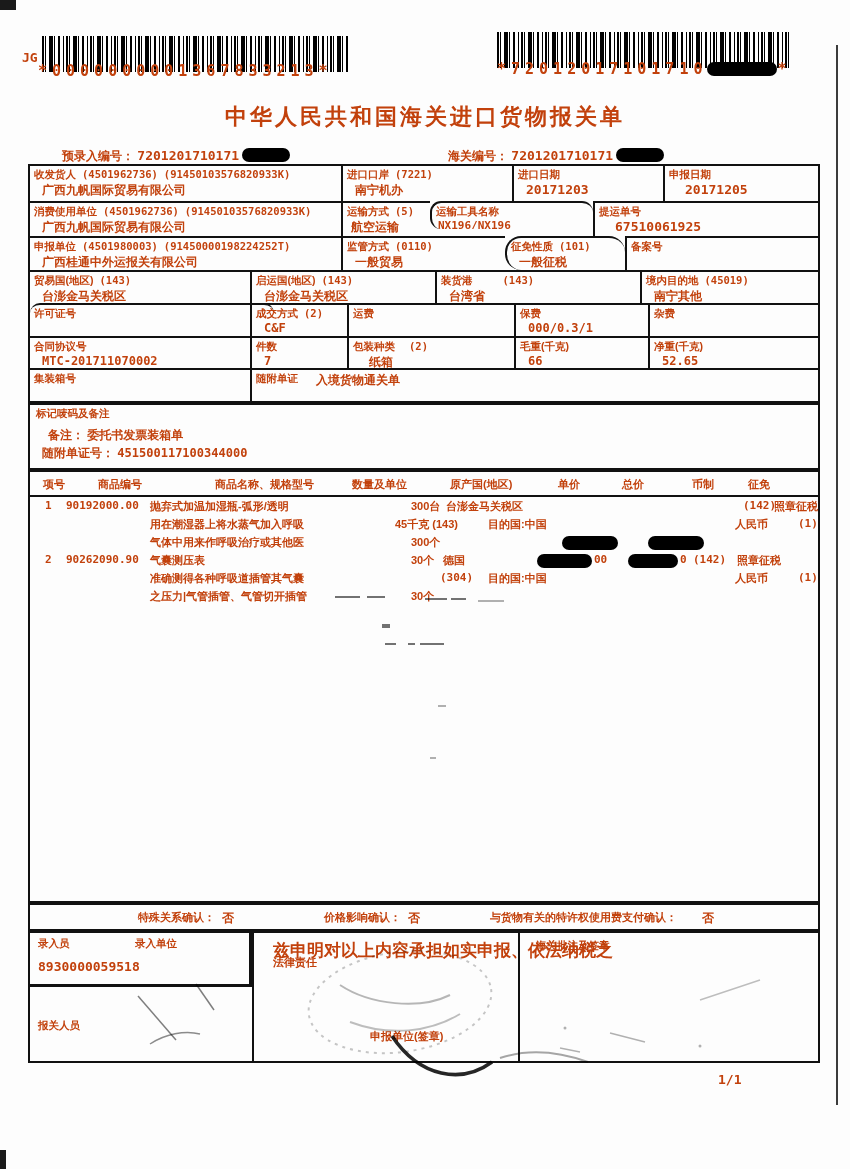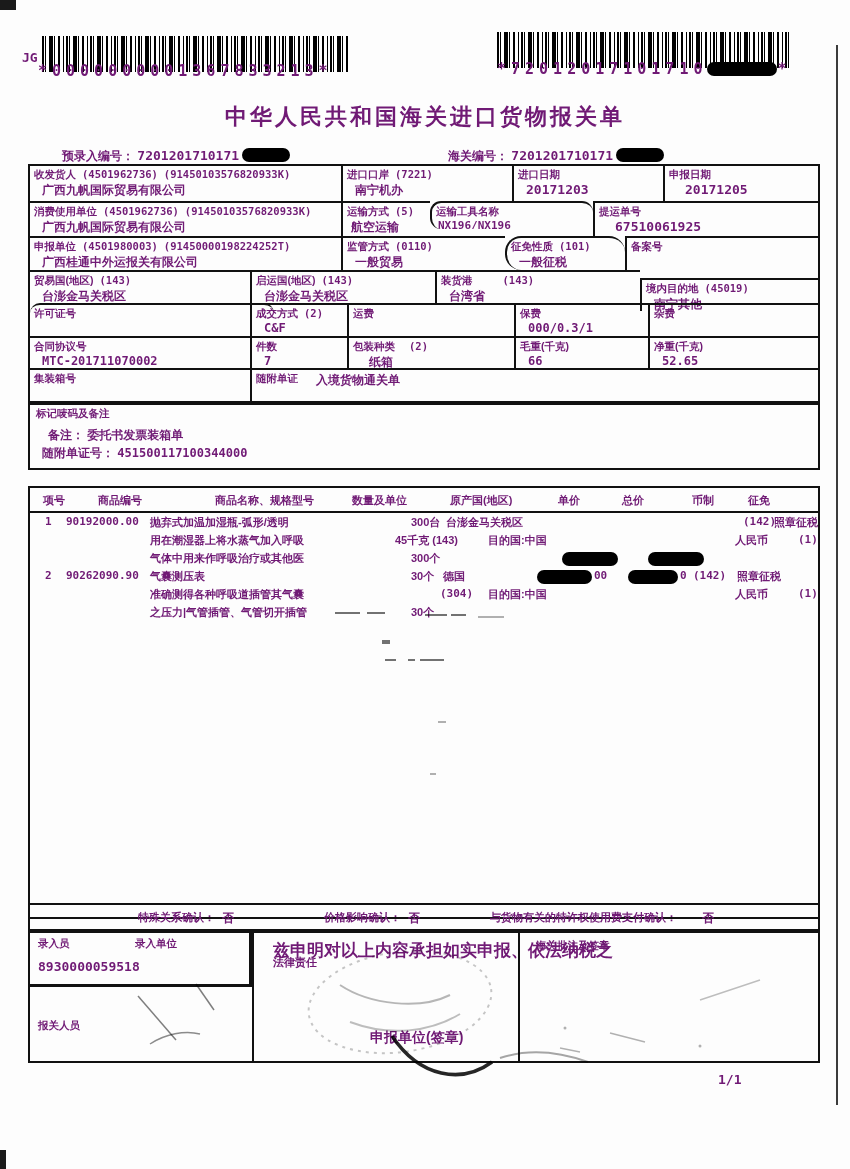--- a/index.html
+++ b/index.html
@@ -1,17 +1,17 @@
 <!DOCTYPE html>
 <html><head>
 <meta charset="utf-8">
 <style>
   html,body{margin:0;padding:0;background:#e8e8e8;}
   .page{position:relative;width:850px;height:1169px;background:#fdfdfd;margin:0 auto;
-        font-family:"Liberation Sans",sans-serif;color:#701a75;overflow:hidden;}
+        font-family:"Liberation Sans",sans-serif;color:#c2410c;overflow:hidden;}
   .abs{position:absolute;}
   
   .barcode{position:absolute;background:repeating-linear-gradient(90deg,
      #000 0 2px,#fff 2px 3px,#000 3px 4px,#fff 4px 7px,#000 7px 11px,#fff 11px 12px,
      #000 12px 13px,#fff 13px 16px,#000 16px 18px,#fff 18px 21px,#000 21px 22px,#fff 22px 24px);}
   .bctext{position:absolute;font-family:"DejaVu Sans Mono",monospace;font-weight:bold;
      font-size:15px;letter-spacing:5px;white-space:nowrap;}
   .blob{display:inline-block;background:#000;border-radius:8px;height:14px;width:48px;vertical-align:-2px;}
   .blob-abs{position:absolute;background:#000;border-radius:8px;height:14px;}
   
@@ -165,21 +165,21 @@
         </div>
       <div class="cv">台澎金马关税区</div>
     </div>
     <div class="cell" style="left:405px;top:104px;width:205px;height:33px;">
       <div class="cl" style="justify-content:flex-start;gap:30px;">
           <span class="lb">装货港</span>
           <span class="cd">(143)</span>
         </div>
       <div class="cv">台湾省</div>
     </div>
-    <div class="cell" style="left:610px;top:112px;width:178px;height:33px;">
+    <div class="cell" style="left:610px;top:104px;width:178px;height:33px;">
       <div class="cl">
           <span class="lb">境内目的地</span>
           <span class="cd">(45019)</span>
         </div>
       <div class="cv">南宁其他</div>
     </div>
 
     <div class="cell nol" style="left:0;top:137px;width:244px;height:33px;border-radius:10px;">
       <div class="cl">
           <span class="lb">许可证号</span>
@@ -263,21 +263,21 @@
     <div class="abs" style="left:18px;top:22px;font-size:12px;font-weight:bold;">
       <span>备注：</span>
       <span>委托书发票装箱单</span>
     </div>
     <div class="abs" style="left:12px;top:40px;font-size:12px;font-weight:bold;">
       <span>随附单证号：</span>
       <span class="mono">451500117100344000</span>
     </div>
   </div>
 
-  <div class="box" style="left:28px;top:470px;width:792px;height:433px;margin-top:16px;">
+  <div class="box" style="left:28px;top:470px;width:792px;height:433px;">
 
     <div class="gh" style="left:13px;top:5px;">项号</div>
     <div class="gh" style="left:68px;top:5px;">商品编号</div>
     <div class="gh" style="left:185px;top:5px;">商品名称、规格型号</div>
     <div class="gh" style="left:322px;top:5px;">数量及单位</div>
     <div class="gh" style="left:420px;top:5px;">原产国(地区)</div>
     <div class="gh" style="left:528px;top:5px;">单价</div>
     <div class="gh" style="left:592px;top:5px;">总价</div>
     <div class="gh" style="left:662px;top:5px;">币制</div>
     <div class="gh" style="left:718px;top:5px;">征免</div>
@@ -347,21 +347,21 @@
 
     <div class="abs" style="left:0;top:0;width:222px;height:54px;border-right:3px solid #111;border-bottom:3px solid #111;box-sizing:border-box;">
       <div class="lb abs" style="left:8px;top:4px;">录入员</div>
       <div class="lb abs" style="left:105px;top:4px;">录入单位</div>
       <div class="abs mono" style="left:8px;top:26px;font-size:13px;font-weight:bold;">8930000059518</div>
     </div>
     <div class="lb abs" style="left:8px;top:86px;">报关人员</div>
 
     <div class="lb abs" style="left:243px;top:6px;font-size:17px;">兹申明对以上内容承担如实申报、依法纳税之</div>
     <div class="lb abs" style="left:243px;top:22px;font-size:11px;">法律责任</div>
-    <div class="lb abs" style="left:340px;top:96px;font-size:14px;">申报单位(签章)</div>
+    <div class="lb abs" style="left:340px;top:96px;font-size:11px;">申报单位(签章)</div>
 
     <div class="lb abs" style="left:506px;top:6px;">海关批注及签章</div>
   </div>
 
   <div class="abs mono" style="left:718px;top:1072px;font-size:13px;font-weight:bold;">1/1</div>
 
   <svg class="overlay" width="850" height="1169" viewBox="0 0 850 1169">
     <ellipse cx="400" cy="1002" rx="92" ry="50" transform="rotate(-8 400 1002)" fill="none" stroke="rgba(0,0,0,0.22)" stroke-width="2" stroke-dasharray="3 5"></ellipse>
     <path d="M340 985 C 370 1005, 420 1010, 450 995" fill="none" stroke="rgba(0,0,0,0.28)" stroke-width="2"></path>
     <path d="M350 1022 C 390 1037, 430 1032, 460 1014" fill="none" stroke="rgba(0,0,0,0.25)" stroke-width="2"></path>

